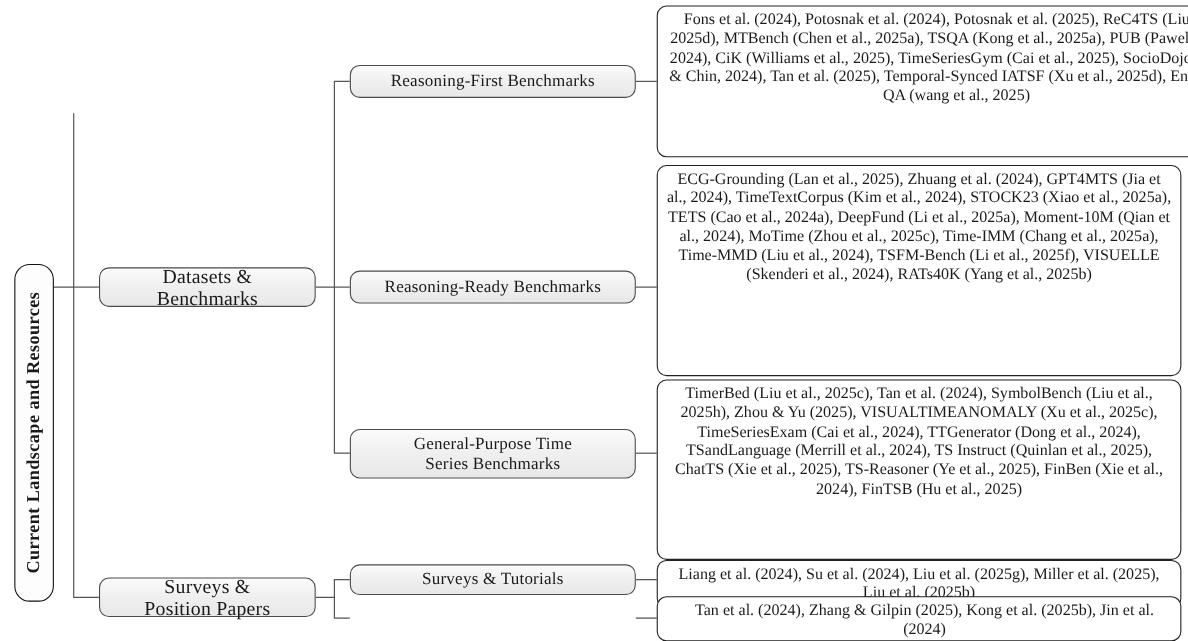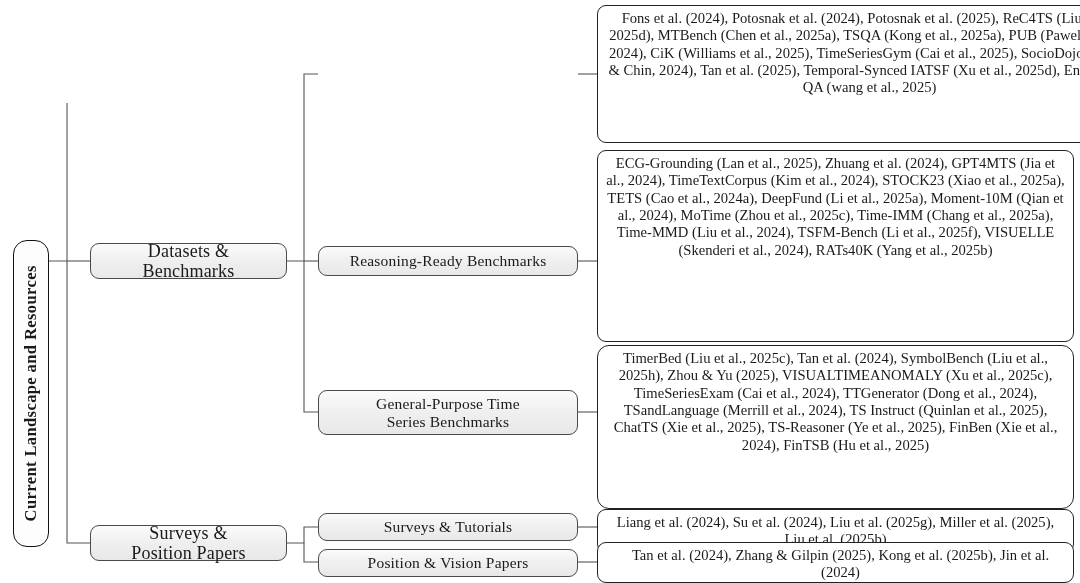--- a/index.html
+++ b/index.html
@@ -107,47 +107,47 @@
   <div class="node node-l1" style="left:90px; top:243px; width:197px; height:36px; flex-direction:column;">
     <span>Datasets &amp;</span>
     <span>Benchmarks</span>
   </div>
 
   <div class="node node-l1" style="left:90px; top:525px; width:197px; height:36px; flex-direction:column;">
     <span>Surveys &amp;</span>
     <span>Position Papers</span>
   </div>
 
+  <div class="node node-l2" style="left:318px; top:59px; width:260px; height:30px;">
+    <span>Reasoning-First Benchmarks</span>
+  </div>
 
   <div class="node node-l2" style="left:318px; top:246px; width:260px; height:30px;">
     <span>Reasoning-Ready Benchmarks</span>
   </div>
 
   <div class="node node-l2" style="left:318px; top:390px; width:260px; height:45px; flex-direction:column;justify-content:center;">
     <span>General-Purpose Time</span>
     <span>Series Benchmarks</span>
   </div>
 
   <div class="node node-l2" style="left:318px; top:513px; width:260px; height:28px;text-align:right;">
     <span>Surveys &amp; Tutorials</span>
   </div>
 
-  <div class="node node-l2" style="left:318px; top:549px; width:260px; height:28px;">
-    <span>Position &amp; Vision Papers</span>
-  </div>
 
   <div class="node node-leaf" style="left:597px; top:5px; width:545px; height:138px;">
     <span class="leaf-inner">Fons et al. (2024), Potosnak et al. (2024), Potosnak et al. (2025), ReC4TS (Liu et al., 2025d), MTBench (Chen et al., 2025a), TSQA (Kong et al., 2025a), PUB (Pawelec et al., 2024), CiK (Williams et al., 2025), TimeSeriesGym (Cai et al., 2025), SocioDojo (Cheng &amp; Chin, 2024), Tan et al. (2025), Temporal-Synced IATSF (Xu et al., 2025d), EngineMT-QA (wang et al., 2025)</span>
   </div>
 
   <div class="node node-leaf" style="left:597px; top:150px; width:477px; height:192px;">
     <span class="leaf-inner">ECG-Grounding (Lan et al., 2025), Zhuang et al. (2024), GPT4MTS (Jia et al., 2024), TimeTextCorpus (Kim et al., 2024), STOCK23 (Xiao et al., 2025a), TETS (Cao et al., 2024a), DeepFund (Li et al., 2025a), Moment-10M (Qian et al., 2024), MoTime (Zhou et al., 2025c), Time-IMM (Chang et al., 2025a), Time-MMD (Liu et al., 2024), TSFM-Bench (Li et al., 2025f), VISUELLE (Skenderi et al., 2024), RATs40K (Yang et al., 2025b)</span>
   </div>
 
-  <div class="node node-leaf" style="left:597px; top:345px; width:477px; height:164px;border-radius:12px;">
+  <div class="node node-leaf" style="left:597px; top:345px; width:477px; height:164px;">
     <span class="leaf-inner">TimerBed (Liu et al., 2025c), Tan et al. (2024), SymbolBench (Liu et al., 2025h), Zhou &amp; Yu (2025), VISUALTIMEANOMALY (Xu et al., 2025c), TimeSeriesExam (Cai et al., 2024), TTGenerator (Dong et al., 2024), TSandLanguage (Merrill et al., 2024), TS Instruct (Quinlan et al., 2025), ChatTS (Xie et al., 2025), TS-Reasoner (Ye et al., 2025), FinBen (Xie et al., 2024), FinTSB (Hu et al., 2025)</span>
   </div>
 
   <div class="node node-leaf" style="left:597px; top:509px; width:477px; height:44px;">
     <span class="leaf-inner">Liang et al. (2024), Su et al. (2024), Liu et al. (2025g), Miller et al. (2025), Liu et al. (2025b)</span>
   </div>
 
   <div class="node node-leaf" style="left:597px; top:542px; width:477px; height:41px;padding-left:18px;">
     <span class="leaf-inner">Tan et al. (2024), Zhang &amp; Gilpin (2025), Kong et al. (2025b), Jin et al. (2024)</span>
   </div>

